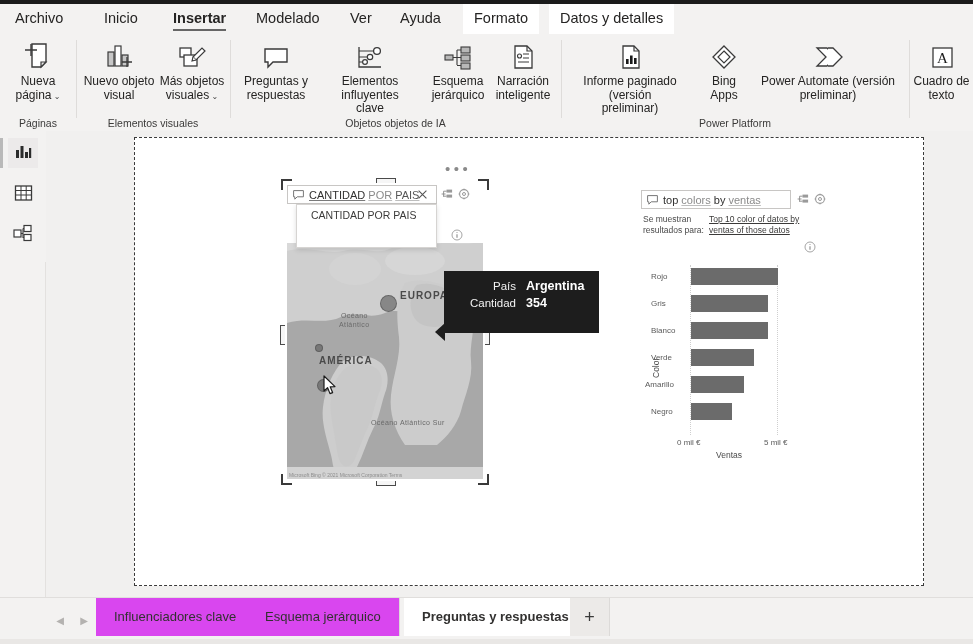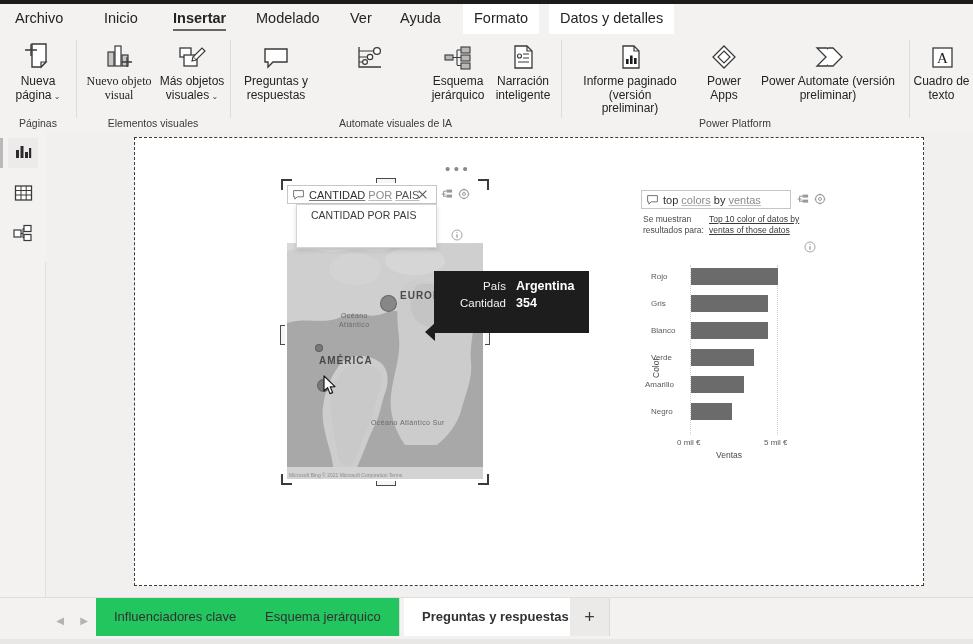--- a/index.html
+++ b/index.html
@@ -133,21 +133,21 @@
 
   
   .tabbar{position:absolute;left:0;top:597px;width:973px;height:47px;background:#f3f2f1;}
   .tabbar-top{position:absolute;left:0;top:0;width:973px;height:1px;background:#e0dedc;}
   .navbtn{
     position:absolute;top:10px;width:24px;height:26px;display:flex;align-items:center;justify-content:center;
     color:#b4b2b0;font-size:10px;cursor:default;
   }
   .ptab{
     position:absolute;top:1px;height:38px;line-height:38px;padding:0 18px;
-    font-size:13px;color:#323130;background:#22c55e;white-space:nowrap;cursor:default;
+    font-size:13px;color:#323130;background:#d946ef;white-space:nowrap;cursor:default;
     border-right:1px solid #dcdad8;box-sizing:border-box;
   }
   .ptab.sel{background:#ffffff;font-weight:bold;border-right:1px solid #dcdad8;}
   .addtab{
     position:absolute;top:1px;height:38px;width:40px;background:#eceae8;
     display:flex;align-items:center;justify-content:center;font-size:18px;color:#3a3a3a;
     cursor:default;border-right:1px solid #dcdad8;box-sizing:border-box;
   }
   .tabbar-bottom{position:absolute;left:0;top:42px;width:973px;height:5px;background:#e9e7e5;}
 </style>
@@ -182,21 +182,21 @@
           </svg>
         </div>
         <div class="lbl"><span>Nueva
 página</span><span class="caret"> ⌄</span></div>
       </div>
       <div class="rgroup-label">Páginas</div>
     </div>
     <div class="rsep" style="left:76px;"></div>
 
     <div class="rgroup" style="left:77px;width:152px;">
-      <div class="ritem" style="left:2px;width:80px;font-family:Liberation Serif, serif;">
+      <div class="ritem" style="left:2px;width:80px;">
         <div class="ic">
           <svg width="32" height="32" viewBox="0 0 32 32">
             <rect x="5" y="12" width="6" height="14" fill="#c7c7c7" stroke="#3a3a3a" stroke-width="1.2"></rect>
             <rect x="12" y="6" width="6" height="20" fill="#fff" stroke="#3a3a3a" stroke-width="1.2"></rect>
             <rect x="19" y="15" width="6" height="11" fill="#c7c7c7" stroke="#3a3a3a" stroke-width="1.2"></rect>
             <path d="M19 22 h10 M24 17 v10" stroke="#3a3a3a" stroke-width="1.3" fill="none"></path>
           </svg>
         </div>
         <div class="lbl">Nuevo objeto
 visual</div>
@@ -230,20 +230,22 @@
       <div class="ritem" style="left:84px;width:110px;">
         <div class="ic">
           <svg width="34" height="30" viewBox="0 0 34 30">
             <path d="M6 5 v20 h22" stroke="#3a3a3a" stroke-width="1.3" fill="none"></path>
             <path d="M6 9 h16 M6 15 h9 M6 20 h6" stroke="#3a3a3a" stroke-width="1.1" fill="none"></path>
             <circle cx="24" cy="9" r="3.4" fill="#fff" stroke="#3a3a3a" stroke-width="1.3"></circle>
             <circle cx="17" cy="15" r="2.7" fill="#fff" stroke="#3a3a3a" stroke-width="1.2"></circle>
             <circle cx="12" cy="20" r="2.4" fill="#fff" stroke="#3a3a3a" stroke-width="1.2"></circle>
           </svg>
         </div>
+        <div class="lbl">Elementos influyentes
+clave</div>
       </div>
       <div class="ritem" style="left:259px;width:66px;">
         <div class="ic">
           <svg width="30" height="30" viewBox="0 0 30 30">
             <path d="M7 4 h12 l5 5 v17 h-17 z" fill="#fff" stroke="#3a3a3a" stroke-width="1.3"></path>
             <path d="M19 4 v5 h5" fill="none" stroke="#3a3a3a" stroke-width="1.2"></path>
             <circle cx="11.5" cy="14" r="2" fill="#fff" stroke="#3a3a3a" stroke-width="1.1"></circle>
             <path d="M15 12 h6 M15 16 h6 M10 20 h11" stroke="#3a3a3a" stroke-width="1.1" fill="none"></path>
           </svg>
         </div>
@@ -256,21 +258,21 @@
             <rect x="3" y="13" width="8" height="5" fill="#b8b8b8" stroke="#3a3a3a" stroke-width="1.1"></rect>
             <rect x="19" y="5" width="9" height="6" fill="#b8b8b8" stroke="#3a3a3a" stroke-width="1.1"></rect>
             <rect x="19" y="13" width="9" height="6" fill="#b8b8b8" stroke="#3a3a3a" stroke-width="1.1"></rect>
             <rect x="19" y="21" width="9" height="6" fill="#b8b8b8" stroke="#3a3a3a" stroke-width="1.1"></rect>
             <path d="M11 15.5 h5 M15 8 v15 M15 8 h4 M15 15.5 h4 M15 23.5 h4" stroke="#3a3a3a" stroke-width="1.1" fill="none"></path>
           </svg>
         </div>
         <div class="lbl">Esquema
 jerárquico</div>
       </div>
-      <div class="rgroup-label">Automate visuales de IA</div>
+      <div class="rgroup-label">Objetos objetos de IA</div>
     </div>
     <div class="rsep" style="left:561px;"></div>
 
     <div class="rgroup" style="left:562px;width:346px;">
       <div class="ritem" style="left:2px;width:132px;">
         <div class="ic">
           <svg width="30" height="30" viewBox="0 0 30 30">
             <path d="M8 4 h11 l5 5 v17 h-16 z" fill="#fff" stroke="#3a3a3a" stroke-width="1.3"></path>
             <path d="M19 4 v5 h5" fill="none" stroke="#3a3a3a" stroke-width="1.2"></path>
             <rect x="11" y="17" width="2.6" height="5" fill="#1b1b1b"></rect>
@@ -281,21 +283,21 @@
         <div class="lbl">Informe paginado (versión
 preliminar)</div>
       </div>
       <div class="ritem" style="left:136px;width:52px;">
         <div class="ic">
           <svg width="32" height="30" viewBox="0 0 32 30">
             <path d="M16 4 l11 11 -11 11 -11-11 z" fill="#fff" stroke="#3a3a3a" stroke-width="1.3"></path>
             <path d="M16 9 l6 6 -6 6 -6-6 z" fill="#fff" stroke="#3a3a3a" stroke-width="1.2"></path>
           </svg>
         </div>
-        <div class="lbl">Power
+        <div class="lbl">Bing
 Apps</div>
       </div>
       <div class="ritem" style="left:188px;width:156px;">
         <div class="ic">
           <svg width="38" height="30" viewBox="0 0 38 30">
             <path d="M8 6 h10 l9 9 -9 9 h-10 l9-9 z" fill="#fff" stroke="#3a3a3a" stroke-width="1.3"></path>
             <path d="M19 6 h5 l9 9 -9 9 h-5" fill="#fff" stroke="#3a3a3a" stroke-width="1.3"></path>
           </svg>
         </div>
         <div class="lbl">Power Automate (versión
@@ -396,21 +398,21 @@
           <div class="maplabel cont" style="left:32px;top:112px;">AMÉRICA</div>
           <div class="maplabel" style="left:84px;top:176px;">Océano Atlántico Sur</div>
 
           <div class="bubble" style="left:93px;top:52px;width:15px;height:15px;"></div>
           <div class="bubble" style="left:28px;top:101px;width:6px;height:6px;"></div>
           <div class="bubble" style="left:30px;top:136px;width:11px;height:11px;"></div>
 
           <div class="attrib">Microsoft Bing © 2021 Microsoft Corporation   Terms</div>
         </div>
 
-        <div class="tooltip" style="left:149px;top:88px;width:155px;height:62px;">
+        <div class="tooltip" style="left:159px;top:88px;width:155px;height:62px;">
           <div class="tt-arrow"></div>
           <div class="tt-row">
             <span class="tt-key">País</span>
             <span class="tt-val">Argentina</span>
           </div>
           <div class="tt-row">
             <span class="tt-key">Cantidad</span>
             <span class="tt-val">354</span>
           </div>
         </div>

